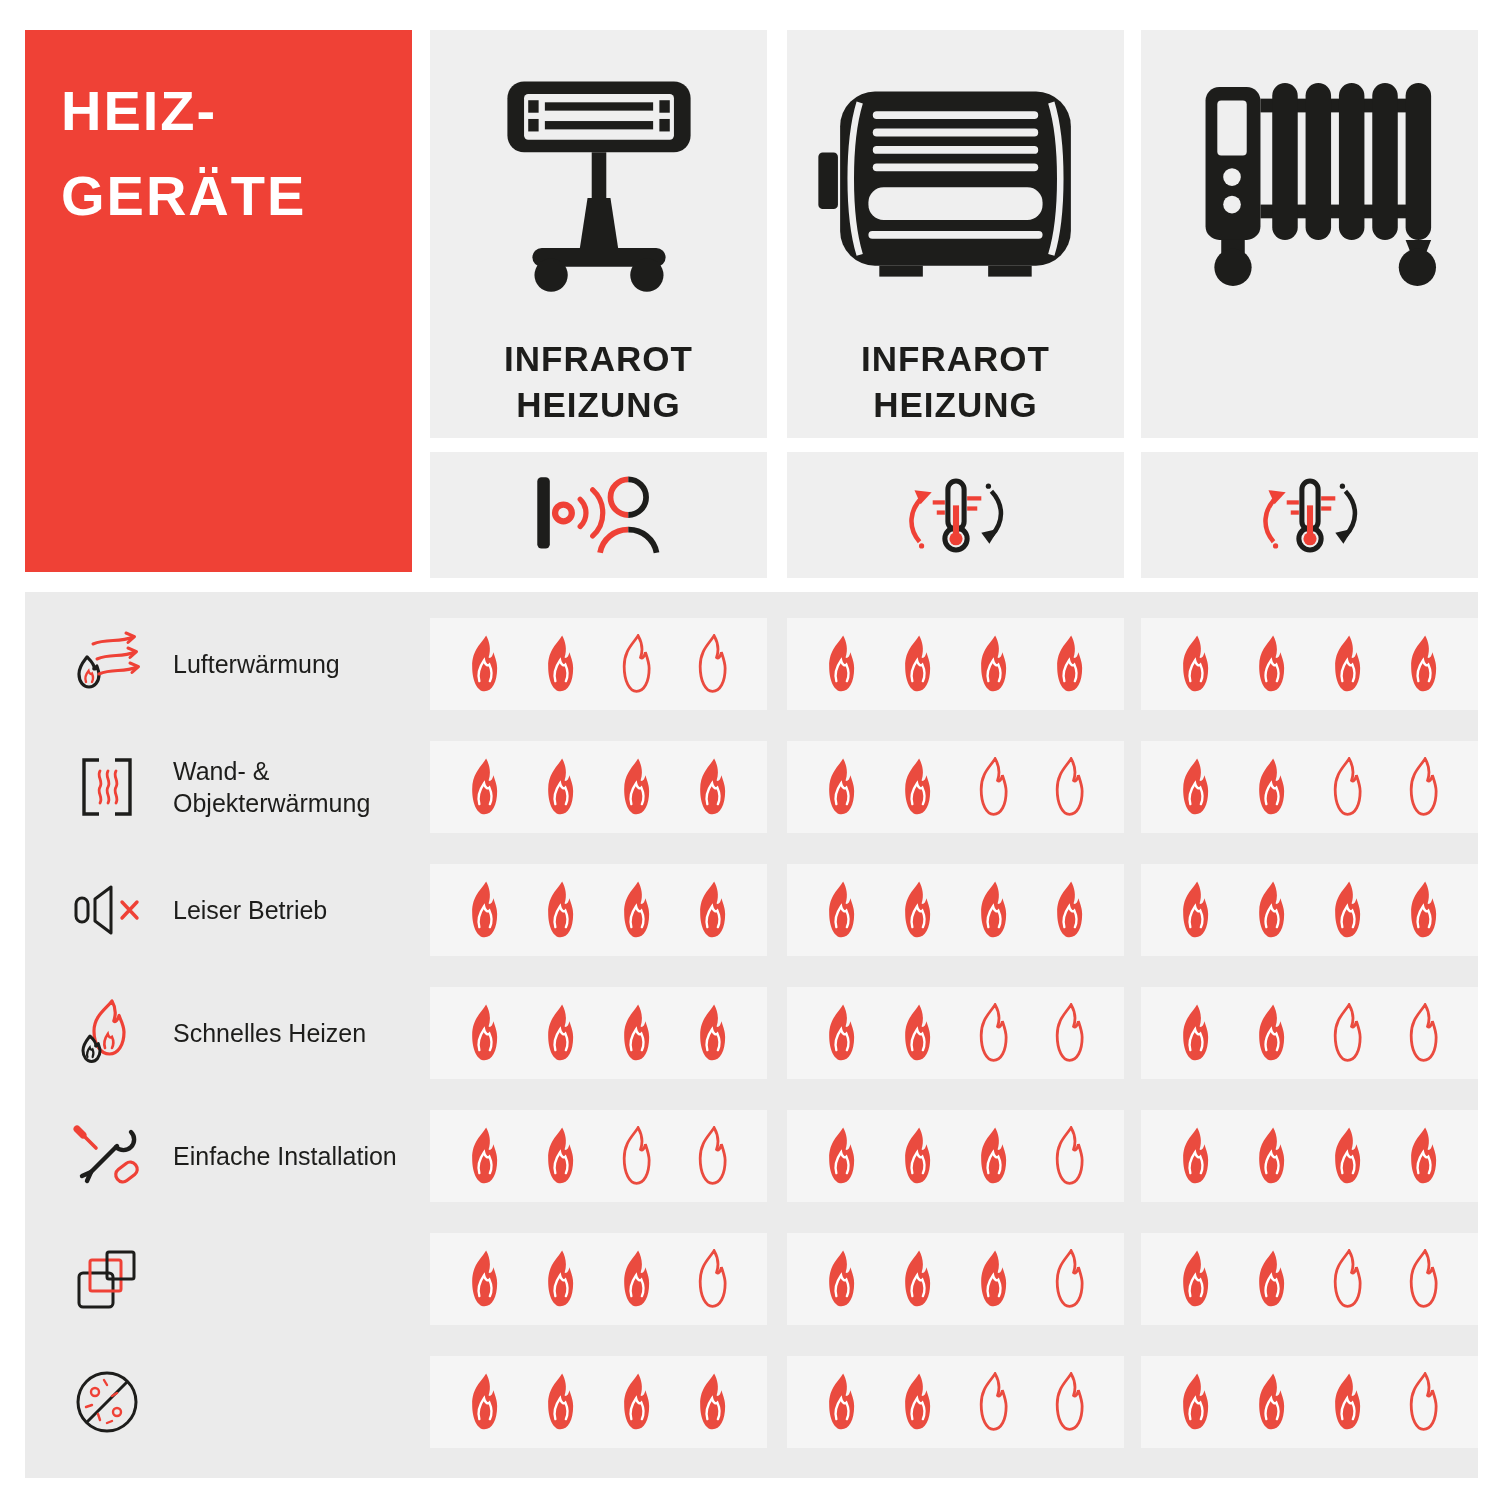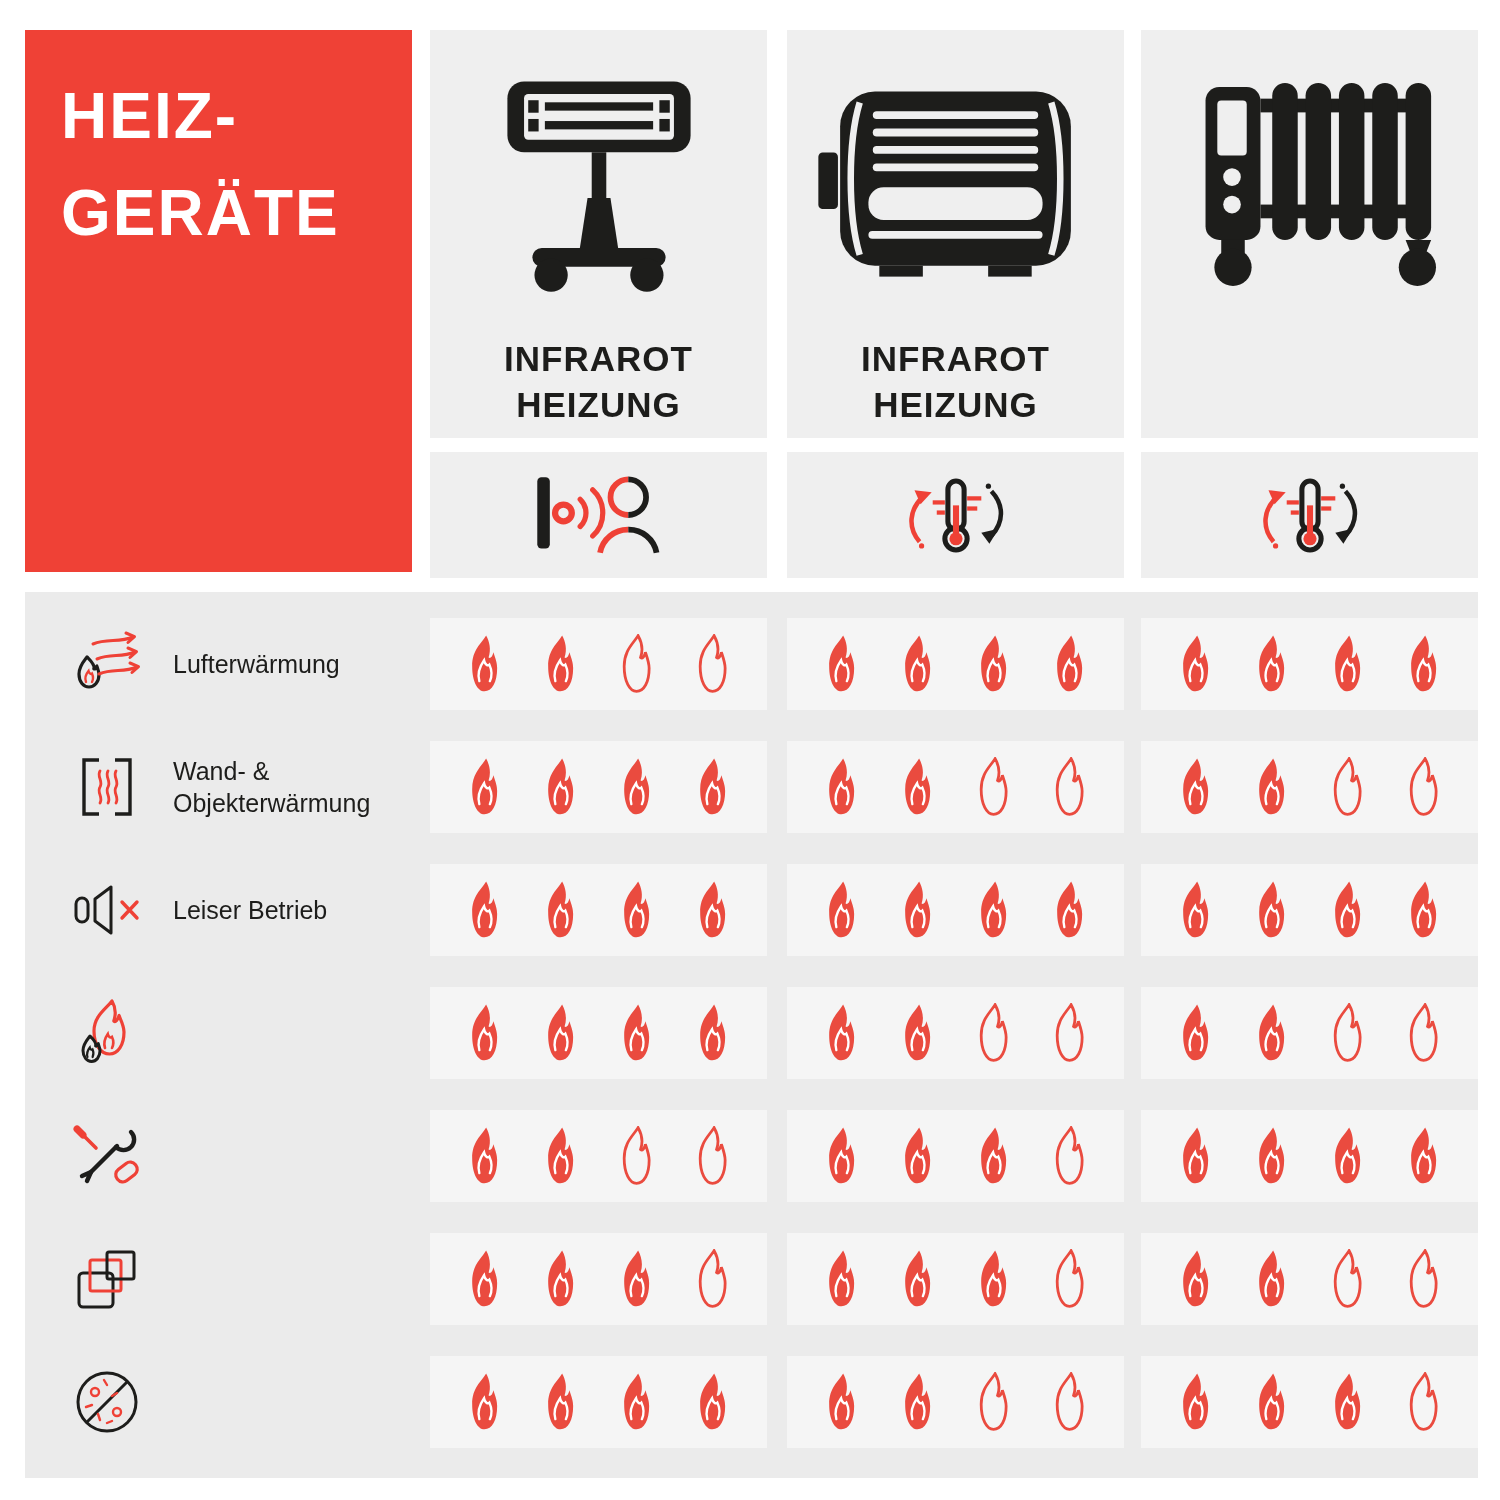--- a/index.html
+++ b/index.html
@@ -7,21 +7,21 @@
     --box-bg:#efefef; --panel-bg:#ebebeb; --cell-bg:#f5f5f5;
   }
   *{margin:0;padding:0;box-sizing:border-box;}
   html,body{background:#fff;}
   body{font-family:"Liberation Sans",sans-serif;color:var(--ink);}
   .page{position:relative;width:1500px;height:1500px;background:#fff;overflow:hidden;}
 
   
   .red-box{position:absolute;left:25px;top:30px;width:387px;height:542px;background:var(--accent);
     padding:38px 0 0 36px;}
-  .red-box .title-line{color:#fff;font-weight:bold;font-size:64px;line-height:1.52;letter-spacing:2px;}
+  .red-box .title-line{color:#fff;font-weight:bold;font-size:56px;line-height:1.52;letter-spacing:2px;}
 
   
   .col{position:absolute;top:30px;width:337px;}
   .col.c1{left:430px;} .col.c2{left:787px;} .col.c3{left:1141px;}
   .device-box{height:408px;background:var(--box-bg);display:flex;flex-direction:column;align-items:center;}
   .device-icon-wrap{height:306px;display:flex;align-items:center;justify-content:center;width:100%;}
   .device-label{font-weight:bold;font-size:35px;letter-spacing:1px;text-align:center;line-height:1.32;}
   .principle-box{margin-top:14px;height:126px;background:var(--box-bg);
     display:flex;align-items:center;justify-content:center;}
 
@@ -387,20 +387,21 @@
 
     <div class="feature-row" style="top:395px">
       <div class="feature-icon">
         <svg width="66" height="70" viewBox="0 0 66 70">
           <path d="M38 3 C32 11 20 18 20 33 C20 47 27 56 35.5 56 C44 56 50 47 50 34 C50 28.5 48 24.5 45 17.5 C44 22 41.5 24.5 39.8 23 C42.5 15 41.5 9 38 3 Z" class="red-stroke" stroke-width="3.2" stroke-linejoin="round"></path>
           <path d="M16 38 C13 42 9 46 9 52.5 C9 59 12.8 63.5 17.5 63.5 C22.2 63.5 26 59 26 52.8 C26 50.2 25.2 48.4 24.2 45.6 C23.7 47.5 22.5 48.6 21.6 47.9 C22.8 44.3 18.6 40.5 16 38 Z" class="ink-stroke" stroke-width="3" stroke-linejoin="round"></path>
           <path d="M13.5 59 C12.5 55.5 13.8 52 15.8 49.5 C16.2 51.5 17.8 52.3 18.6 51.5 C19.7 54 19.7 56.8 18.6 59" class="ink-stroke" stroke-width="2.2" stroke-linecap="round"></path>
           <path d="M31 50 C29.5 45.5 31 40 33.8 36 C34.5 39 36.8 40.2 38 39 C39.7 42.5 39.7 46.5 38 50" class="red-stroke" stroke-width="2.6" stroke-linecap="round"></path>
         </svg>
       </div>
+      <div class="feature-label">Schnelles Heizen</div>
       <div class="cell cc1">
           <svg class="flame filled" viewBox="0 0 40 56">
     <path class="outer" d="M21.5 1.5 C17 9 8.5 15 8.5 30 C8.5 44 13.5 53.5 20 53.5 C27 53.5 31.8 45 31.8 32 C31.8 27 30.5 23.5 28.3 17 C27.6 21 25.4 23.4 23.8 22 C26.4 14.5 24.6 7 21.5 1.5 Z"></path>
     <path class="inner" d="M15.2 44 C13.2 37.5 15.8 30 19.6 24.5 C20.4 28.6 23 30.2 24.6 28.6 C26.8 33.4 27 39.6 25 44"></path>
   </svg>
           <svg class="flame filled" viewBox="0 0 40 56">
     <path class="outer" d="M21.5 1.5 C17 9 8.5 15 8.5 30 C8.5 44 13.5 53.5 20 53.5 C27 53.5 31.8 45 31.8 32 C31.8 27 30.5 23.5 28.3 17 C27.6 21 25.4 23.4 23.8 22 C26.4 14.5 24.6 7 21.5 1.5 Z"></path>
     <path class="inner" d="M15.2 44 C13.2 37.5 15.8 30 19.6 24.5 C20.4 28.6 23 30.2 24.6 28.6 C26.8 33.4 27 39.6 25 44"></path>
   </svg>
           <svg class="flame filled" viewBox="0 0 40 56">
@@ -454,20 +455,21 @@
       <div class="feature-icon">
         <svg width="72" height="66" viewBox="0 0 72 66">
           <line x1="6" y1="6" x2="12" y2="12" stroke="#ef4136" stroke-width="7" stroke-linecap="round"></line>
           <line x1="12" y1="12" x2="25" y2="25" stroke="#ef4136" stroke-width="3.6" stroke-linecap="round"></line>
           <path d="M60 9 a10.5 10.5 0 1 1 -15 15" class="ink-stroke" stroke-width="4.4" stroke-linecap="round"></path>
           <line x1="46" y1="23" x2="18" y2="51" class="ink-stroke" stroke-width="4.4" stroke-linecap="round"></line>
           <path d="M20 49 L11 53 M20 49 L16 58" class="ink-stroke" stroke-width="4.4" stroke-linecap="round"></path>
           <rect x="44" y="42" width="23" height="14" rx="6.5" transform="rotate(-38 55.5 49)" class="red-stroke" stroke-width="3.2"></rect>
         </svg>
       </div>
+      <div class="feature-label">Einfache Installation</div>
       <div class="cell cc1">
           <svg class="flame filled" viewBox="0 0 40 56">
     <path class="outer" d="M21.5 1.5 C17 9 8.5 15 8.5 30 C8.5 44 13.5 53.5 20 53.5 C27 53.5 31.8 45 31.8 32 C31.8 27 30.5 23.5 28.3 17 C27.6 21 25.4 23.4 23.8 22 C26.4 14.5 24.6 7 21.5 1.5 Z"></path>
     <path class="inner" d="M15.2 44 C13.2 37.5 15.8 30 19.6 24.5 C20.4 28.6 23 30.2 24.6 28.6 C26.8 33.4 27 39.6 25 44"></path>
   </svg>
           <svg class="flame filled" viewBox="0 0 40 56">
     <path class="outer" d="M21.5 1.5 C17 9 8.5 15 8.5 30 C8.5 44 13.5 53.5 20 53.5 C27 53.5 31.8 45 31.8 32 C31.8 27 30.5 23.5 28.3 17 C27.6 21 25.4 23.4 23.8 22 C26.4 14.5 24.6 7 21.5 1.5 Z"></path>
     <path class="inner" d="M15.2 44 C13.2 37.5 15.8 30 19.6 24.5 C20.4 28.6 23 30.2 24.6 28.6 C26.8 33.4 27 39.6 25 44"></path>
   </svg>
           <svg class="flame outline" viewBox="0 0 40 56">

